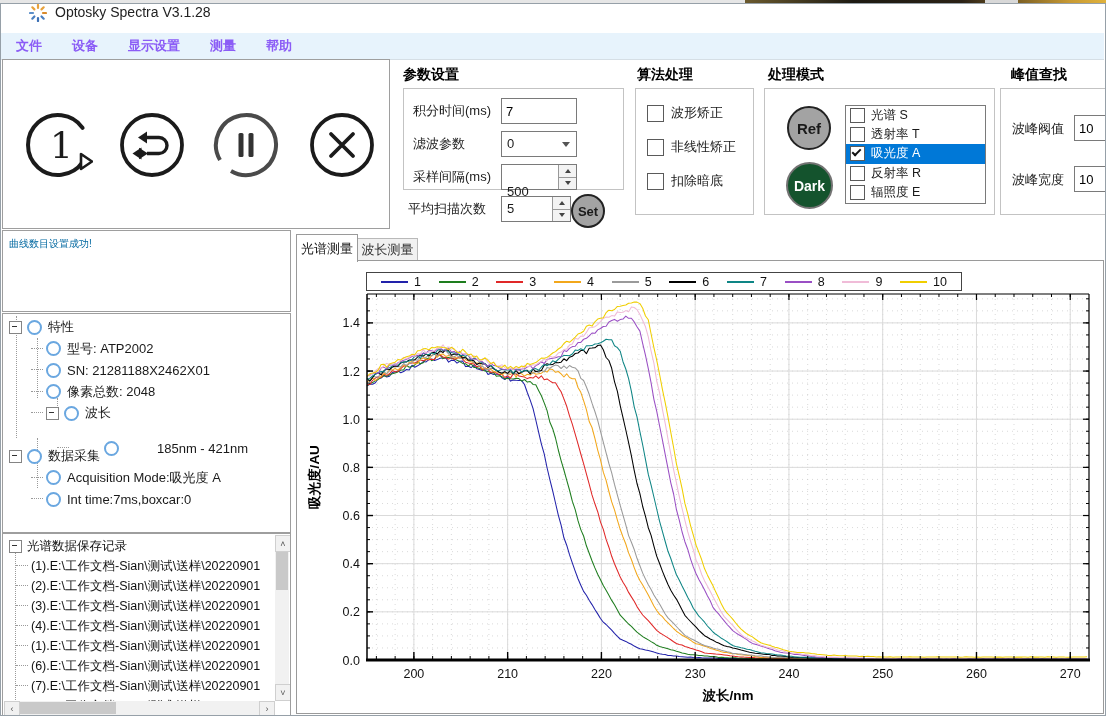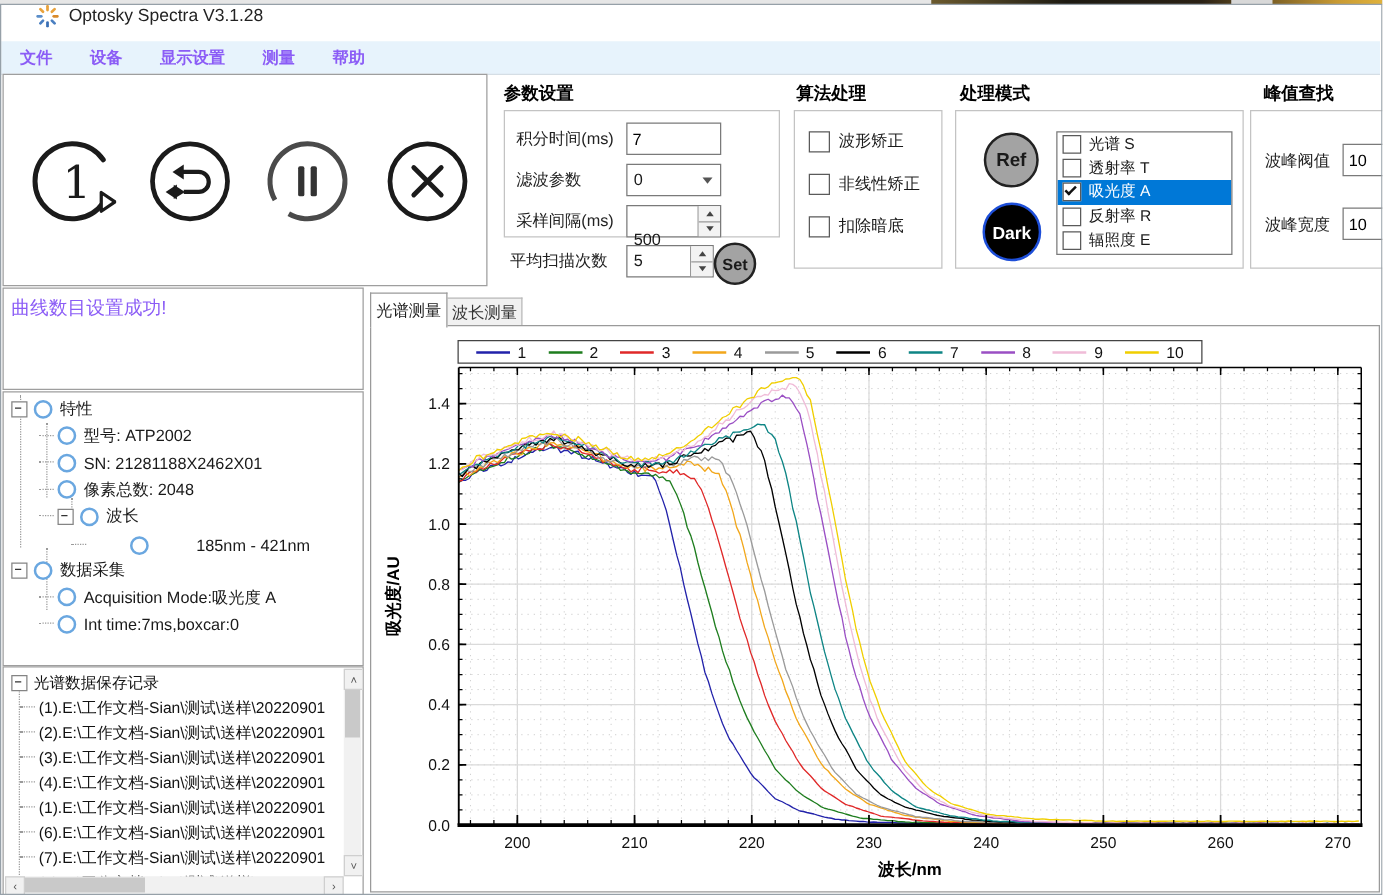--- a/index.html
+++ b/index.html
@@ -36,21 +36,21 @@
   .dotline{display:inline-block;width:12px;height:1px;border-top:1px dotted #9a9a9a;margin-right:3px;flex:none;}
   .vdot{position:absolute;width:1px;border-left:1px dotted #9a9a9a;}
   .rec-row{position:absolute;height:18px;display:flex;align-items:center;font-size:12.5px;white-space:nowrap;color:#111;}
   .sb-btn{background:#f1f1f1;border:1px solid #cfcfcf;color:#555;display:flex;align-items:center;justify-content:center;font-size:9px;}
   .legend{position:absolute;border:1px solid #444;display:flex;align-items:center;justify-content:space-between;padding:0 14px;background:#fff;}
   .leg-entry{display:flex;align-items:center;gap:6px;font-size:12.5px;color:#111;}
   .leg-line{display:inline-block;width:27px;height:2px;}
   .mode-row{height:19.2px;display:flex;align-items:center;padding-left:4px;font-size:12.5px;gap:6px;}
   .mode-row .chk{width:13px;height:13px;}
   .mode-row .chk .mark{left:1px;top:2px;width:7px;height:3px;}
-  .msg{font-size:15px;color:#8b5cf6;}
+  .msg{font-size:10px;color:#0369a1;}
 </style>
 </head>
 <body>
 
 <div class="screen">
 
   <div class="abs" style="left:0;top:0;width:1106px;height:4px;background:#e6e6e6;">
     <div class="abs" style="left:745px;top:0;width:361px;height:4px;background:linear-gradient(90deg,#6b5a2e,#1d1a12 30%,#2a2115 60%,#c89a33 90%,#e0b23c);"></div>
     <div class="abs" style="left:985px;top:0;width:33px;height:4px;background:#d8d8d8;"></div>
   </div>
@@ -163,21 +163,21 @@
       </div>
       <div style="display: flex; align-items: center; gap: 7px; height: 34px;">
         <span class="chk"></span>
         <span style="font-size: 13px;">扣除暗底</span>
       </div>
     </div>
 
   <div class="hdr" style="left:768px;top:66px;">处理模式</div>
   <div class="gb" style="left:764px;top:88px;width:229px;height:125px;"></div>
   <div class="circle-btn" style="left:787px;top:106px;width:40px;height:40px;border:2.5px solid #222;font-size:15px;">Ref</div>
-  <div class="circle-btn" style="left:786px;top:162px;width:43px;height:43px;background:#000000;color:#fff;font-size:14px;border:2px solid #1d4ed8;">Dark</div>
+  <div class="circle-btn" style="left:786px;top:162px;width:43px;height:43px;background:#14532d;color:#fff;font-size:14px;border:2px solid #737373;">Dark</div>
   <div id="mode-list" class="abs" style="left:845px;top:105px;width:139px;height:97px;border:1px solid #7a7a7a;background:#fff;overflow:hidden;">
       <div class="mode-row">
         <span class="chk"></span>
         <span>光谱 S</span>
       </div>
       <div class="mode-row">
         <span class="chk"></span>
         <span>透射率 T</span>
       </div>
       <div class="mode-row" style="background: rgb(0, 120, 215); color: rgb(255, 255, 255);">
@@ -235,21 +235,21 @@
         <span class="dotline" style="margin-left: 22px;"></span>
         <span class="node-icon"></span>
         <span>像素总数: 2048</span>
       </div>
       <div class="tree-row" style="top: 90px; left: 6px;">
         <span class="dotline" style="margin-left: 22px;"></span>
         <span class="expander"></span>
         <span class="node-icon"></span>
         <span>波长</span>
       </div>
-      <div class="tree-row" style="top: 113px; left: 6px; gap: 32px;">
+      <div class="tree-row" style="top: 125px; left: 6px; gap: 32px;">
         <span class="dotline" style="margin-left: 48px;"></span>
         <span class="node-icon"></span>
         <span>185nm - 421nm</span>
       </div>
       <div class="tree-row" style="top: 133px; left: 6px;">
         <span class="expander"></span>
         <span class="node-icon"></span>
         <span>数据采集</span>
       </div>
       <div class="tree-row" style="top: 154.5px; left: 6px;">

